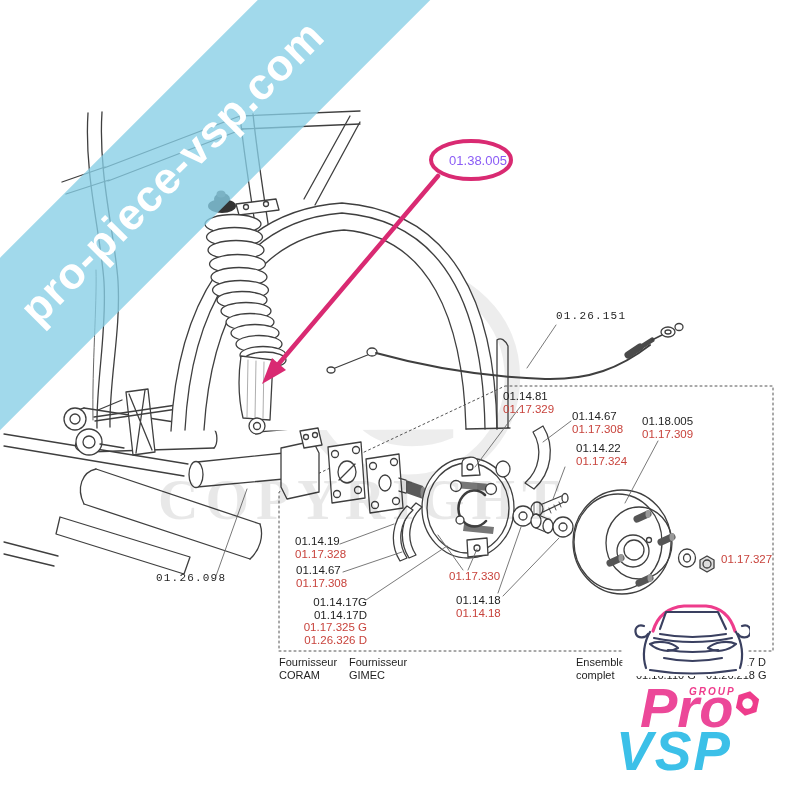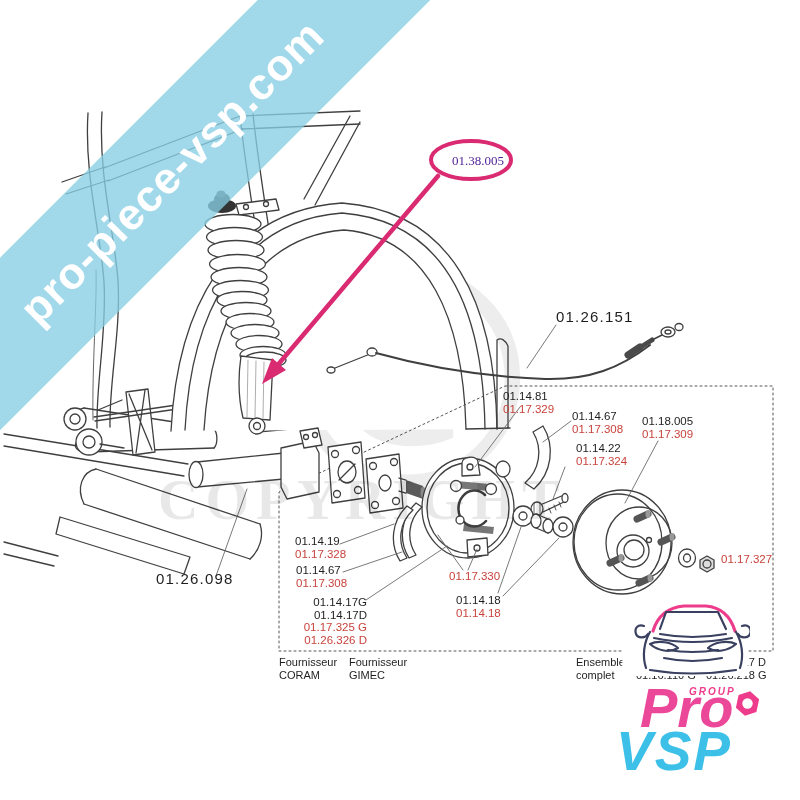--- a/index.html
+++ b/index.html
@@ -15,23 +15,23 @@
         background:rgba(134,206,230,0.78);transform:rotate(-45deg);z-index:3;
         display:flex;align-items:center;justify-content:center;}
   #band span{color:#fff;font-size:44px;font-weight:bold;letter-spacing:1px;}
   
   #draw{position:absolute;left:0;top:0;z-index:1;}
   
   .plabel{position:absolute;z-index:4;font-size:11.5px;line-height:11.5px;color:#1e1e1e;
           white-space:nowrap;}
   .plabel div{margin:0 0 1px 0;}
   .red{color:#c8433c;}
-  .sp{font-size:15px;letter-spacing:1.2px;}
+  .sp{font-size:11px;letter-spacing:1.2px;font-family:Liberation Mono, monospace;}
   #lab-callout{position:absolute;left:433px;top:153px;width:90px;text-align:center;
-               font-size:13px;color:#4c1d95;z-index:4;font-family:Liberation Serif, serif;}
+               font-size:13px;color:#8b5cf6;z-index:4;}
   .ctr{text-align:right;width:68px;}
   
   .legend{position:absolute;z-index:4;font-size:11px;line-height:13px;color:#1e1e1e;
           white-space:nowrap;}
   
   #logo{position:absolute;left:0;top:12px;width:688px;height:800px;z-index:5;pointer-events:none;}
   #carbox{position:absolute;left:620px;top:586px;}
   #group-txt{position:absolute;left:689px;top:674px;font-size:10px;font-weight:bold;
              font-style:italic;letter-spacing:2px;color:#ee3c8c;}
   #pro-txt{position:absolute;left:640px;top:668px;font-size:56px;font-weight:bold;

